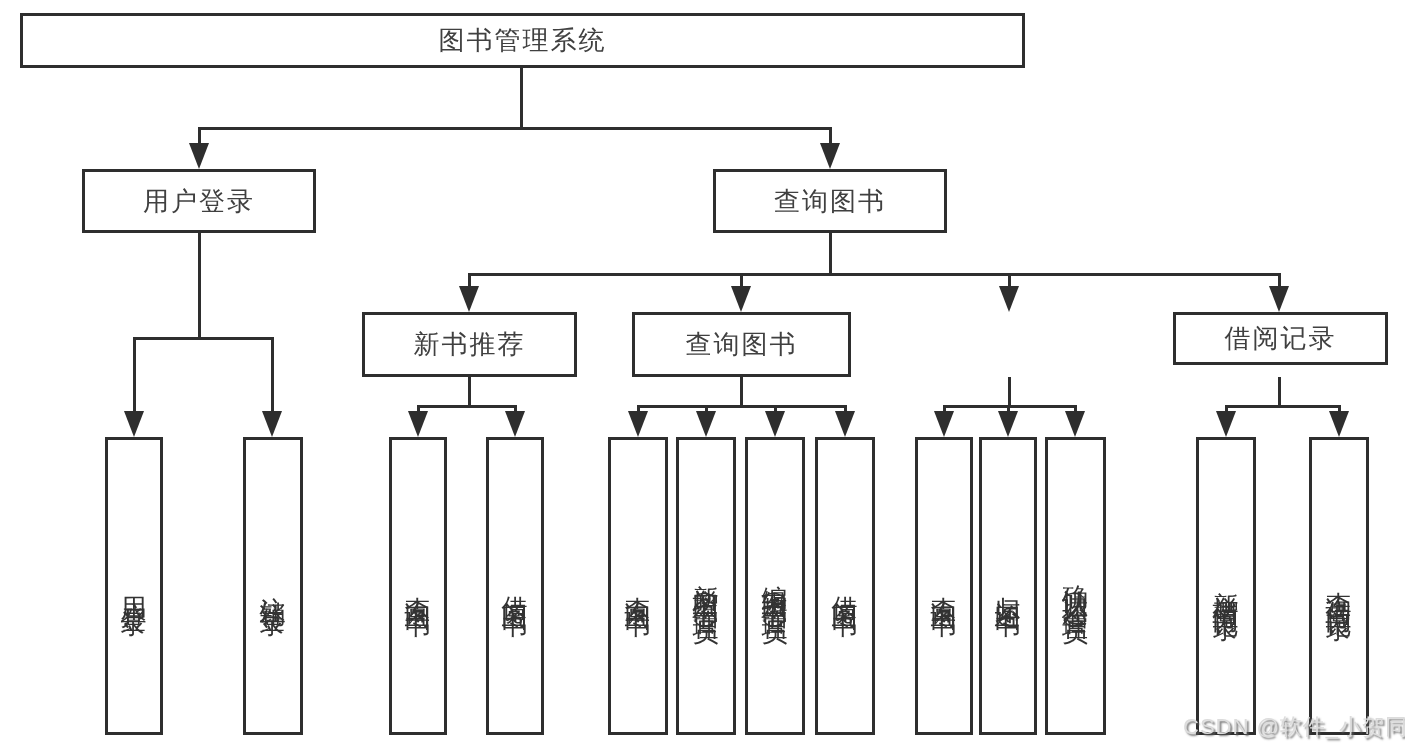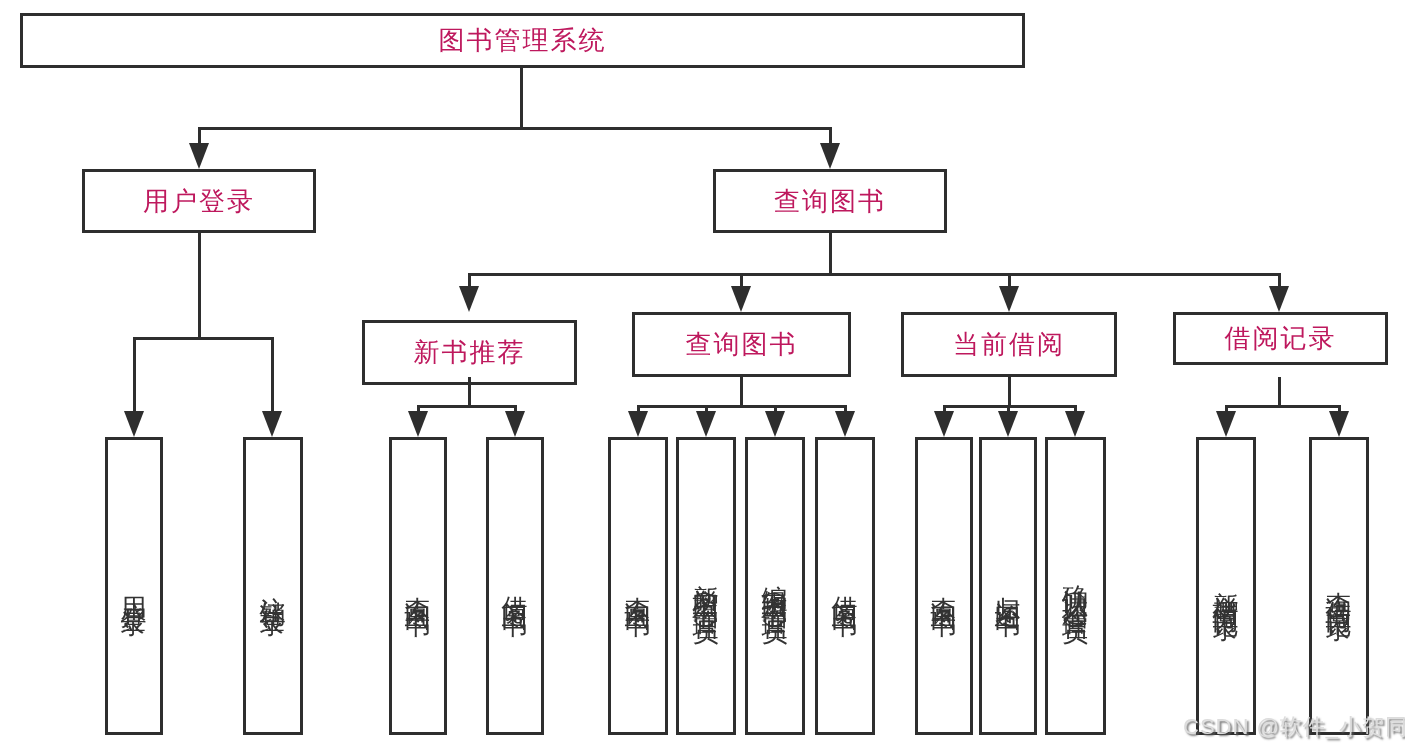--- a/index.html
+++ b/index.html
@@ -11,21 +11,21 @@
     overflow:hidden;
   }
   .box{
     position:absolute;
     box-sizing:border-box;
     background:#ffffff;
     border:3px solid #2e2e2e;
     display:flex;
     align-items:center;
     justify-content:center;
-    color:#be185d;
+    color:#404040;
     font-size:26px;
     letter-spacing:2px;
     white-space:nowrap;
   }
   .vbox{
     position:absolute;
     box-sizing:border-box;
     background:#ffffff;
     border:3px solid #2e2e2e;
     display:flex;
@@ -85,23 +85,22 @@
   <div class="hline" style="left:468px;top:273px;width:813px;"></div>
   <div class="vline" style="left:468px;top:273px;height:18px;"></div>
   <div class="arrow" style="left:459px;top:286px;"></div>
   <div class="vline" style="left:740px;top:273px;height:18px;"></div>
   <div class="arrow" style="left:731px;top:286px;"></div>
   <div class="vline" style="left:1008px;top:273px;height:18px;"></div>
   <div class="arrow" style="left:999px;top:286px;"></div>
   <div class="vline" style="left:1278px;top:273px;height:18px;"></div>
   <div class="arrow" style="left:1269px;top:286px;"></div>
 
-  <div class="box" style="left:362px;top:320px;width:215px;height:65px;">新书推荐</div>
+  <div class="box" style="left:362px;top:312px;width:215px;height:65px;">新书推荐</div>
   <div class="box" style="left:632px;top:312px;width:219px;height:65px;">查询图书</div>
-  <div class="box" style="left:901px;top:312px;width:216px;height:65px;">当前借阅</div>
   <div class="box" style="left:1173px;top:312px;width:215px;height:53px;">借阅记录</div>
 
   <div class="vline" style="left:468px;top:377px;height:31px;"></div>
   <div class="hline" style="left:417px;top:405px;width:100px;"></div>
   <div class="vline" style="left:417px;top:405px;height:13px;"></div>
   <div class="arrow" style="left:408px;top:411px;"></div>
   <div class="vline" style="left:514px;top:405px;height:13px;"></div>
   <div class="arrow" style="left:505px;top:411px;"></div>
 
   <div class="vline" style="left:740px;top:377px;height:31px;"></div>

